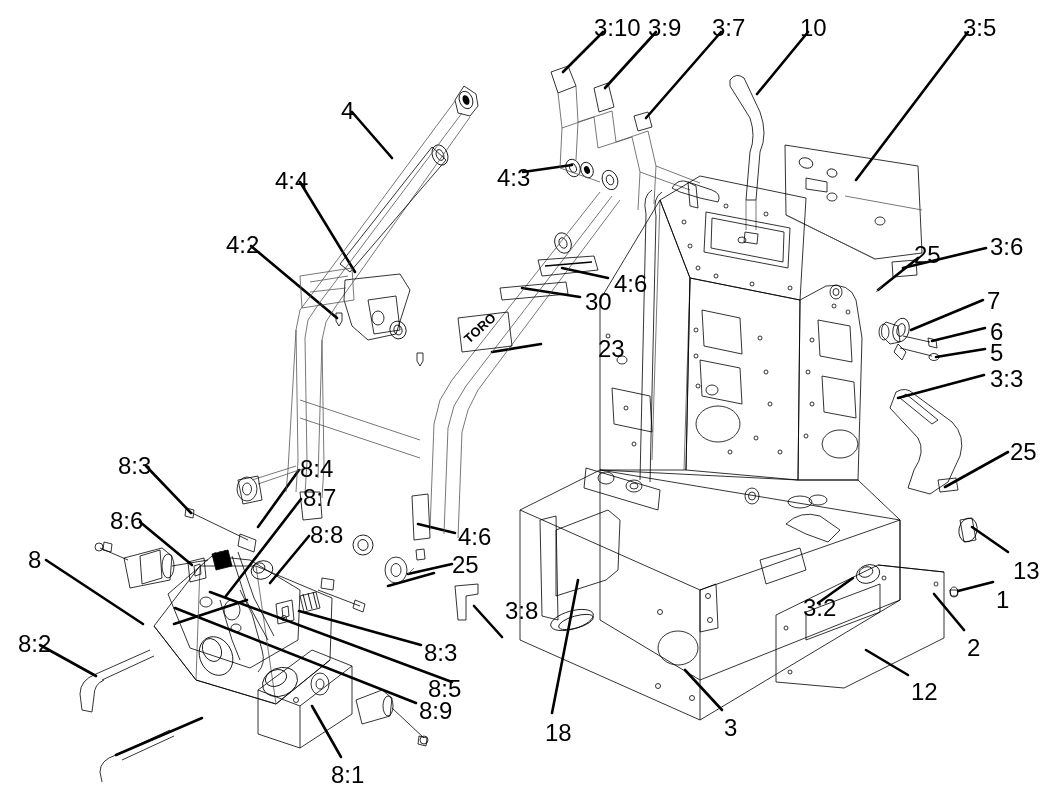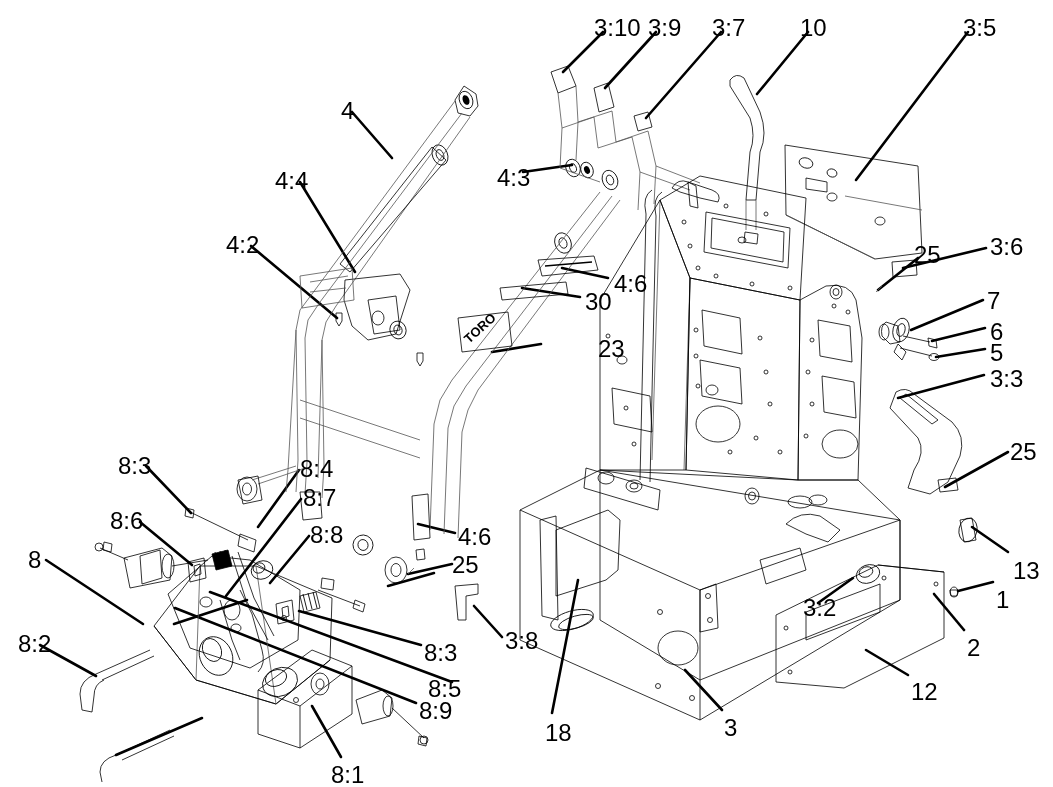--- a/index.html
+++ b/index.html
@@ -393,21 +393,21 @@
   <div class="lbl" style="left:110px;top:510px;">8:6</div>
   <div class="lbl" style="left:310px;top:524px;">8:8</div>
   <div class="lbl" style="left:458px;top:526px;">4:6</div>
   <div class="lbl" style="left:1013px;top:560px;">13</div>
   <div class="lbl" style="left:28px;top:549px;">8</div>
   <div class="lbl" style="left:452px;top:554px;">25</div>
   <div class="lbl" style="left:996px;top:589px;">1</div>
   <div class="lbl" style="left:803px;top:597px;">3:2</div>
   <div class="lbl" style="left:18px;top:633px;">8:2</div>
   <div class="lbl" style="left:424px;top:642px;">8:3</div>
-  <div class="lbl" style="left:505px;top:630px;text-align:right;">3:8</div>
+  <div class="lbl" style="left:505px;top:600px;text-align:right;">3:8</div>
   <div class="lbl" style="left:967px;top:637px;">2</div>
   <div class="lbl" style="left:428px;top:678px;">8:5</div>
   <div class="lbl" style="left:911px;top:681px;">12</div>
   <div class="lbl" style="left:419px;top:700px;">8:9</div>
   <div class="lbl" style="left:724px;top:717px;">3</div>
   <div class="lbl" style="left:545px;top:722px;">18</div>
   <div class="lbl" style="left:331px;top:764px;">8:1</div>
 
 </div>
 

